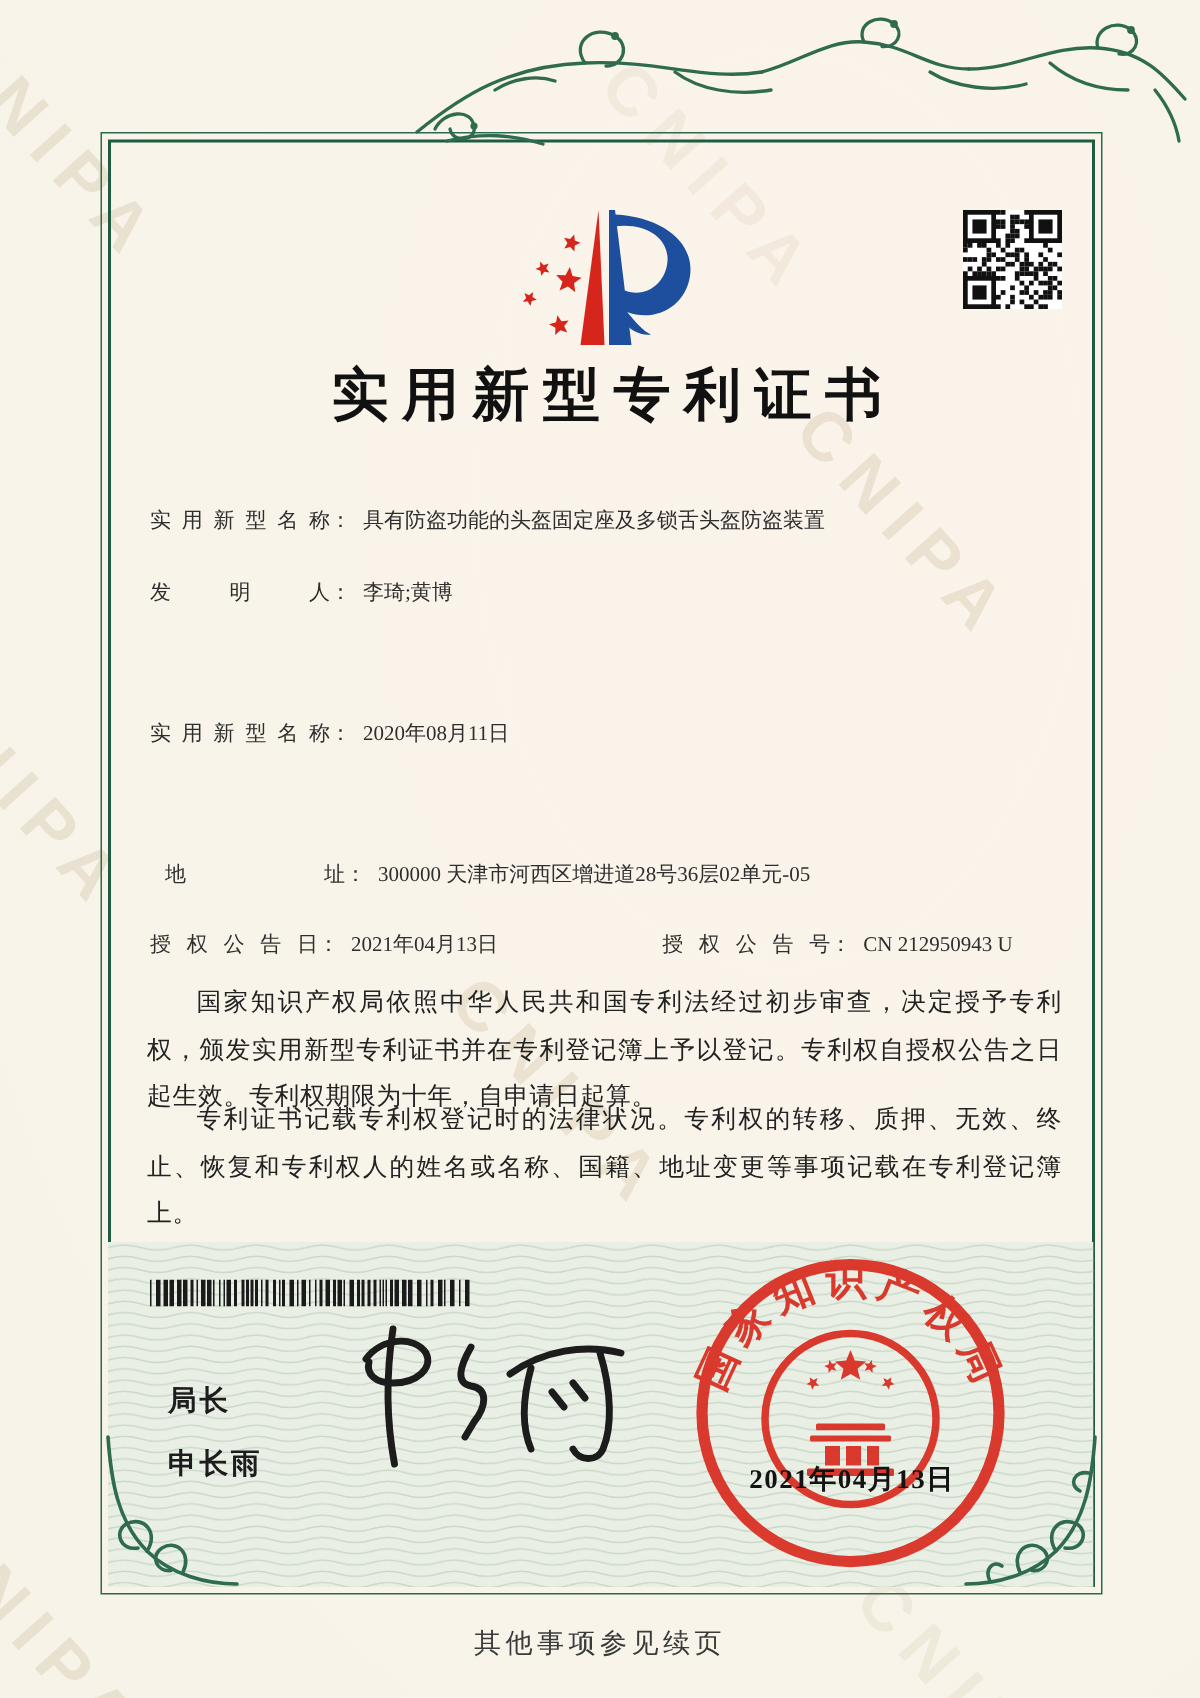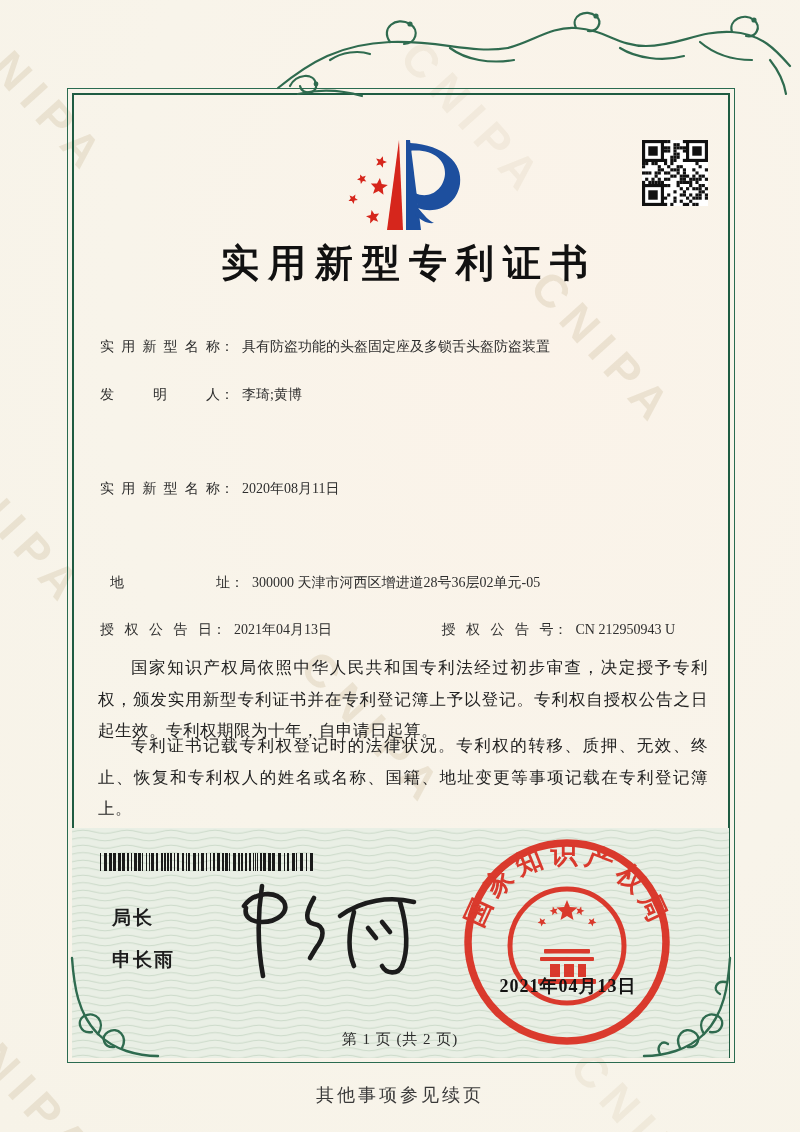--- a/index.html
+++ b/index.html
@@ -24,21 +24,21 @@
   
   .field{left:100px;width:615px;font-size:14px;color:#2e2e2e;white-space:nowrap;}
   .flabel{display:inline-block;width:120px;text-align:justify;text-align-last:justify;vertical-align:bottom;}
   .fvalue{margin-left:8px;}
   .grant-group{display:inline-block;}
   .glabel{display:inline-block;width:112px;text-align:justify;text-align-last:justify;vertical-align:bottom;}
   .para{left:98px;width:610px;font-size:16.5px;line-height:31.5px;text-indent:2em;
         text-align:justify;letter-spacing:0.5px;color:#222;}
   
   .waveband{left:72px;top:828px;width:657px;height:230px;}
-  .director{left:112px;font-family:"Liberation Sans",sans-serif;font-size:19px;font-weight:700;color:#1d1d1d;letter-spacing:2px;}
+  .director{left:112px;font-family:"Liberation Sans",sans-serif;font-size:19px;font-weight:700;color:#1d1d1d;letter-spacing:2px;margin-top:16px;}
   .seal-date{left:462px;top:974px;width:212px;text-align:center;font-size:18px;font-weight:700;
              letter-spacing:1px;color:#131313;}
   .footer-page{left:0;top:1030px;width:800px;text-align:center;font-size:15px;letter-spacing:1px;color:#2c2c2c;}
   .footer-note{left:0;top:1083px;width:800px;text-align:center;font-size:18px;letter-spacing:3px;color:#3a3a3a;}
   svg{display:block;}
 </style>
 </head>
 <body>
 
 <div id="page">
@@ -382,16 +382,15 @@
         <rect x="92" y="131" width="10" height="13"></rect>
         <rect x="106" y="131" width="10" height="13"></rect>
         <rect x="120" y="131" width="8" height="13"></rect>
         <rect x="80" y="146" width="58" height="5" rx="1"></rect>
       </g>
     </g>
   </svg>
 
   <div class="abs seal-date">2021年04月13日</div>
 
-  <div class="abs footer-page">第 1 页 (共 2 页)</div>
   <div class="abs footer-note">其他事项参见续页</div>
 
 </div>
 
 </body></html>

